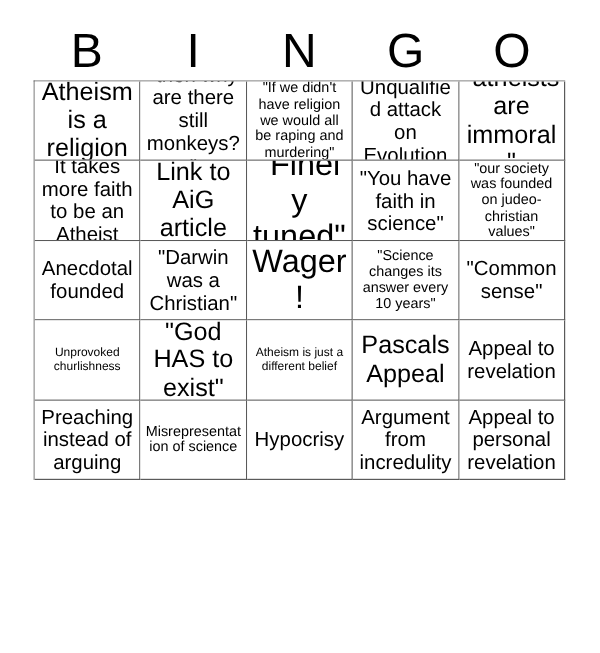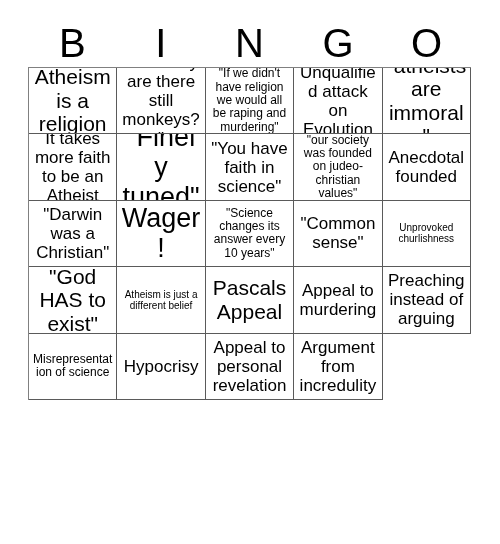--- a/index.html
+++ b/index.html
@@ -110,20 +110,23 @@
         <span class="cell-text fs-md">Unqualified attack on Evolution</span>
       </div>
     <div class="cell">
         <span class="cell-text fs-lg">"atheists are immoral"</span>
       </div>
 
     <div class="cell">
         <span class="cell-text fs-md">It takes more faith to be an Atheist</span>
       </div>
     <div class="cell">
+        <span class="cell-text fs-lg">Link to AiG article</span>
+      </div>
+    <div class="cell">
         <span class="cell-text fs-xl">"Finely tuned"</span>
       </div>
     <div class="cell">
         <span class="cell-text fs-md">"You have faith in science"</span>
       </div>
     <div class="cell">
         <span class="cell-text fs-xs">"our society was founded on judeo-christian values"</span>
       </div>
 
     <div class="cell">
@@ -148,33 +151,33 @@
     <div class="cell">
         <span class="cell-text fs-lg">"God HAS to exist"</span>
       </div>
     <div class="cell">
         <span class="cell-text fs-sm">Atheism is just a different belief</span>
       </div>
     <div class="cell">
         <span class="cell-text fs-lg">Pascals Appeal</span>
       </div>
     <div class="cell">
-        <span class="cell-text fs-md">Appeal to murdering</span>
+        <span class="cell-text fs-md">Appeal to revelation</span>
       </div>
 
     <div class="cell">
         <span class="cell-text fs-md">Preaching instead of arguing</span>
       </div>
     <div class="cell">
         <span class="cell-text fs-xxs">Misrepresentation of science</span>
       </div>
     <div class="cell">
         <span class="cell-text fs-md">Hypocrisy</span>
       </div>
     <div class="cell">
-        <span class="cell-text fs-md">Appeal to personal revelation</span>
+        <span class="cell-text fs-md">Argument from incredulity</span>
       </div>
     <div class="cell">
-        <span class="cell-text fs-md">Argument from incredulity</span>
+        <span class="cell-text fs-md">Appeal to personal revelation</span>
       </div>
   </div>
 
 </div>
 
 </body></html>

